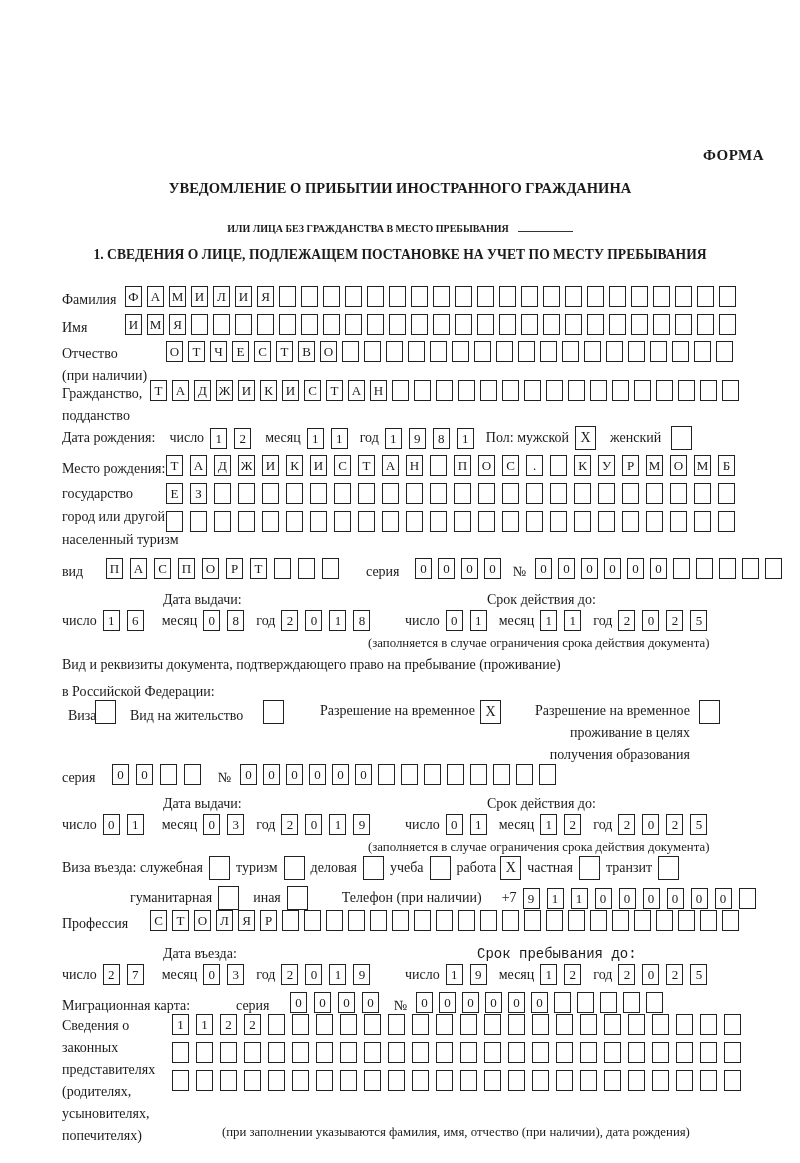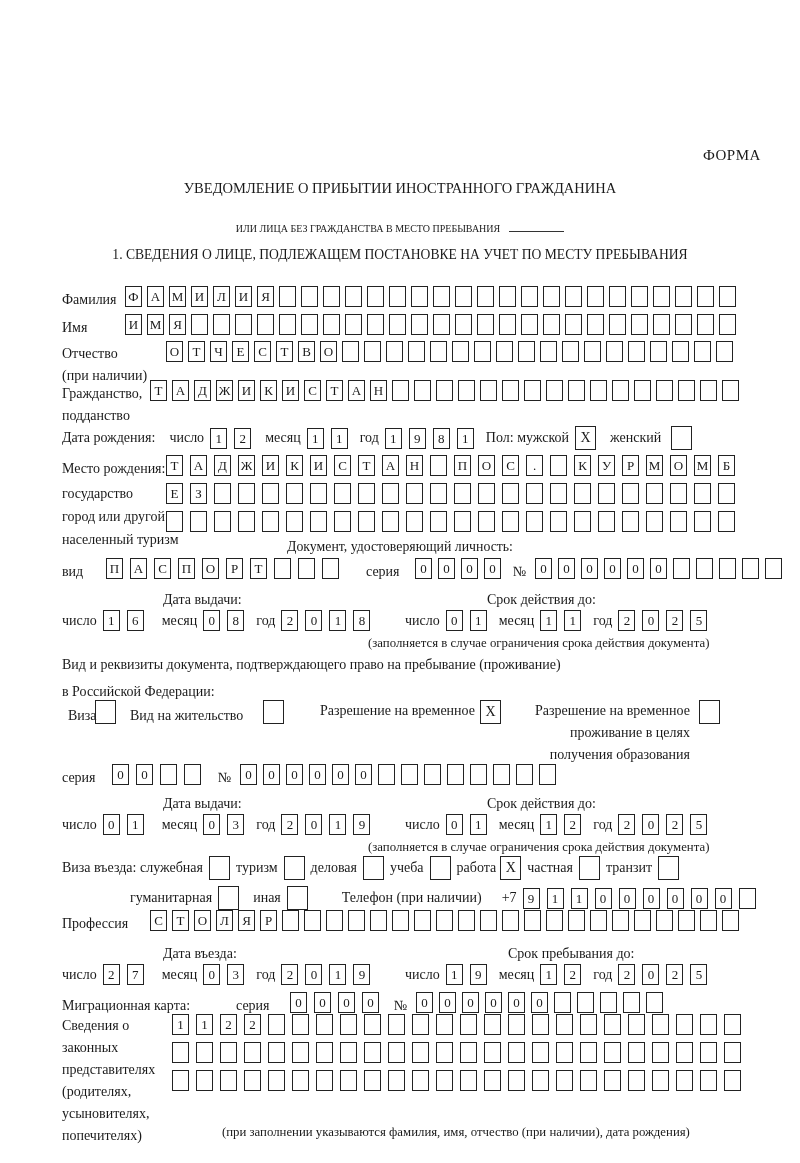--- a/index.html
+++ b/index.html
@@ -3,21 +3,21 @@
 <meta charset="utf-8">
 <style>
   html,body{margin:0;padding:0;}
   .page{position:relative;width:800px;height:1163px;background:#ffffff;
         font-family:"Liberation Serif", serif;color:#1a1a1a;overflow:hidden;}
   .abs{position:absolute;}
   .row{display:flex;align-items:center;}
   .lbl{font-size:14px;line-height:20px;white-space:nowrap;}
   .sm{font-size:12.8px;}
   .xs{font-size:12.5px;}
-  .b{font-weight:normal;}
+  .b{font-weight:bold;}
   .ctr{left:0;right:0;text-align:center;}
   .cells{display:flex;gap:5px;align-items:center;}
   .cells.g6{gap:6px}
   .cells.g7{gap:7px}
   .cell{flex:none;width:15px;height:19px;border:1.5px solid #222;
         display:flex;align-items:center;justify-content:center;
         font-size:13px;line-height:19px;}
   .cb{flex:none;width:19px;height:22px;border:1.5px solid #222;
       display:flex;align-items:center;justify-content:center;font-size:14px;}
   .uline{display:inline-block;width:55px;border-bottom:1.6px solid #333;
@@ -266,21 +266,20 @@
       <span class="cell"></span>
       <span class="cell"></span>
       <span class="cell"></span>
       <span class="cell"></span>
       <span class="cell"></span>
       <span class="cell"></span>
       <span class="cell"></span>
       <span class="cell"></span>
     </div>
 
-  <div class="abs ctr b" style="top:539px;font-size:13.8px;">Документ, удостоверяющий личность:</div>
   <div class="abs lbl" style="left:62px;top:562px;">вид</div>
   <div class="abs cells g7" style="left:106px;top:558px;">
       <span class="cell">П</span>
       <span class="cell">А</span>
       <span class="cell">С</span>
       <span class="cell">П</span>
       <span class="cell">О</span>
       <span class="cell">Р</span>
       <span class="cell">Т</span>
       <span class="cell"></span>
@@ -501,21 +500,21 @@
       <span class="cell"></span>
       <span class="cell"></span>
       <span class="cell"></span>
       <span class="cell"></span>
       <span class="cell"></span>
       <span class="cell"></span>
       <span class="cell"></span>
     </div>
 
   <div class="abs lbl" style="left:163px;top:944px;">Дата въезда:</div>
-  <div class="abs lbl" style="left:508px;top:944px;">Срок пребывания до:</div>
+  <div class="abs lbl" style="left:477px;top:944px;font-family:Liberation Mono, monospace;">Срок пребывания до:</div>
 
   <div class="abs row" style="left:62px;top:964px;gap:6px;">
     <span class="lbl">число</span>
     <span class="cells g7">
         <span class="cell">2</span>
         <span class="cell">7</span>
       </span>
     <span class="lbl" style="margin-left:12px;">месяц</span>
     <span class="cells g7">
         <span class="cell">0</span>

